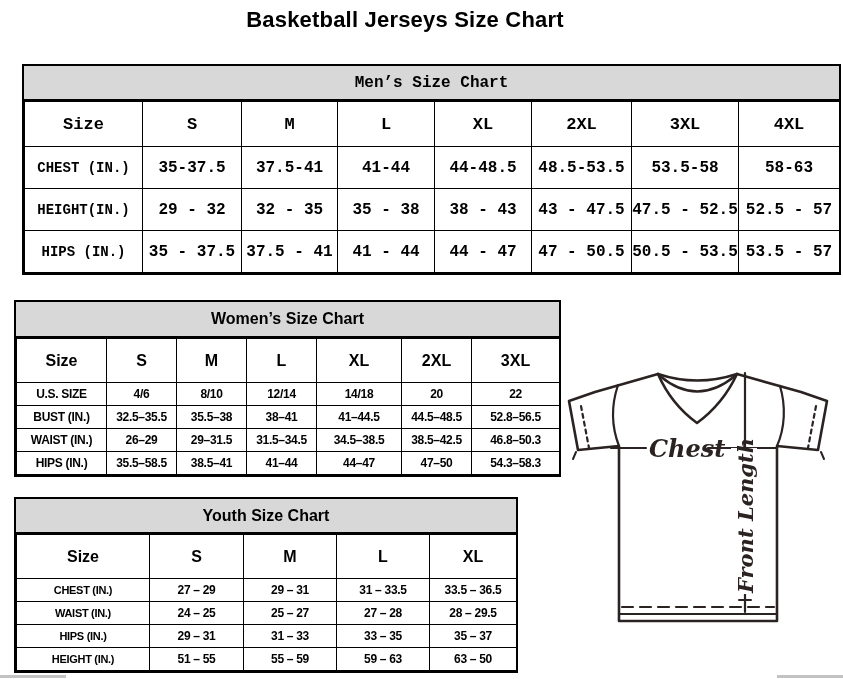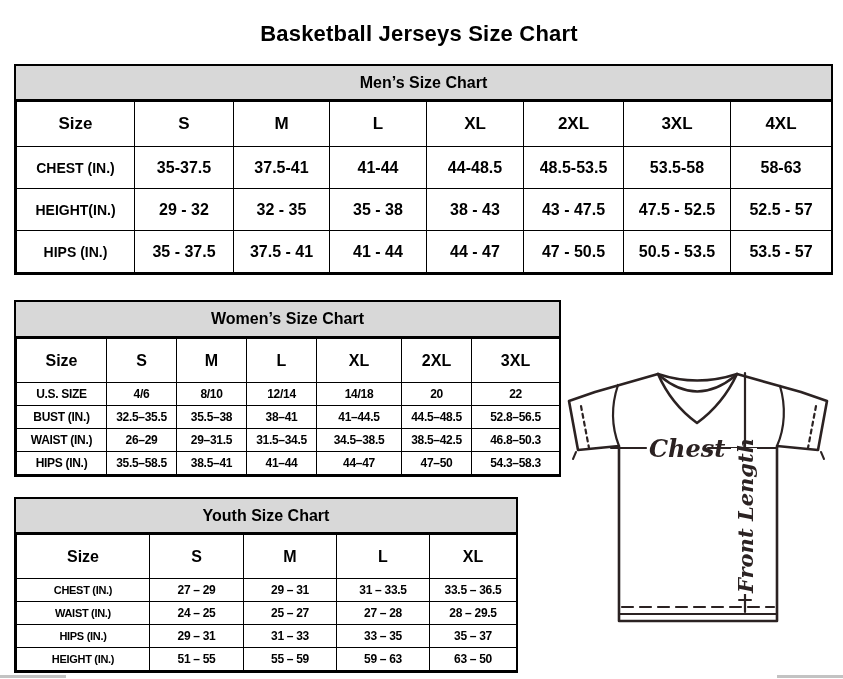--- a/index.html
+++ b/index.html
@@ -1,25 +1,25 @@
 <!DOCTYPE html>
 <html><head>
 <meta charset="utf-8">
 <style>
   html,body { margin:0; padding:0; background:#ffffff; }
   .canvas {
     position:relative; width:843px; height:679px; background:#ffffff;
     font-family:"Liberation Sans", sans-serif; overflow:hidden; color:#000;
   }
   .title {
-    position:absolute; top:5px; left:0; width:806px; margin:16px;
+    position:absolute; top:5px; left:0; width:806px; margin:2px;
     text-align:center; font-size:22px; font-weight:bold; letter-spacing:0.2px;
   }
   .chart { position:absolute; border:2px solid #000; background:#fff; }
-  .chart.mens   { left:14px; top:64px;  width:815px; }
+  .chart.mens   { left:22px; top:64px;  width:815px;font-family:Liberation Mono, monospace; }
   .chart.womens { left:14px; top:300px; width:543px; }
   .chart.youth  { left:14px; top:497px; width:500px; }
   .band {
     background:#d8d8d8; border-bottom:2px solid #000;
     display:flex; align-items:center; justify-content:center;
     font-weight:bold; font-size:16px;
   }
   .mens .band   { height:33px; }
   .womens .band { height:34px; }
   .youth .band  { height:33px; }

